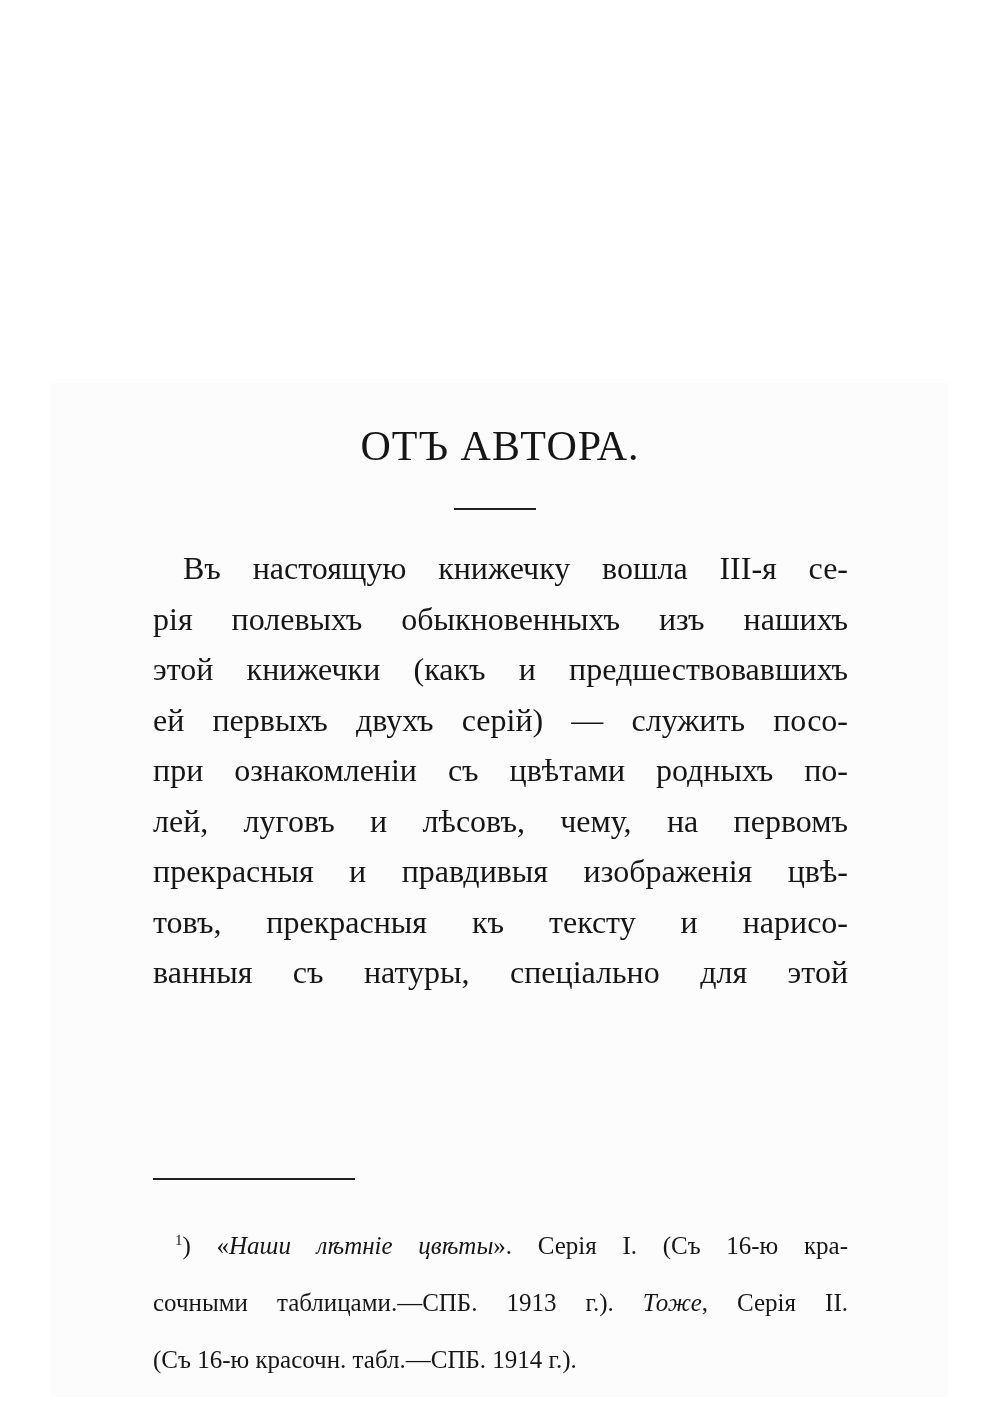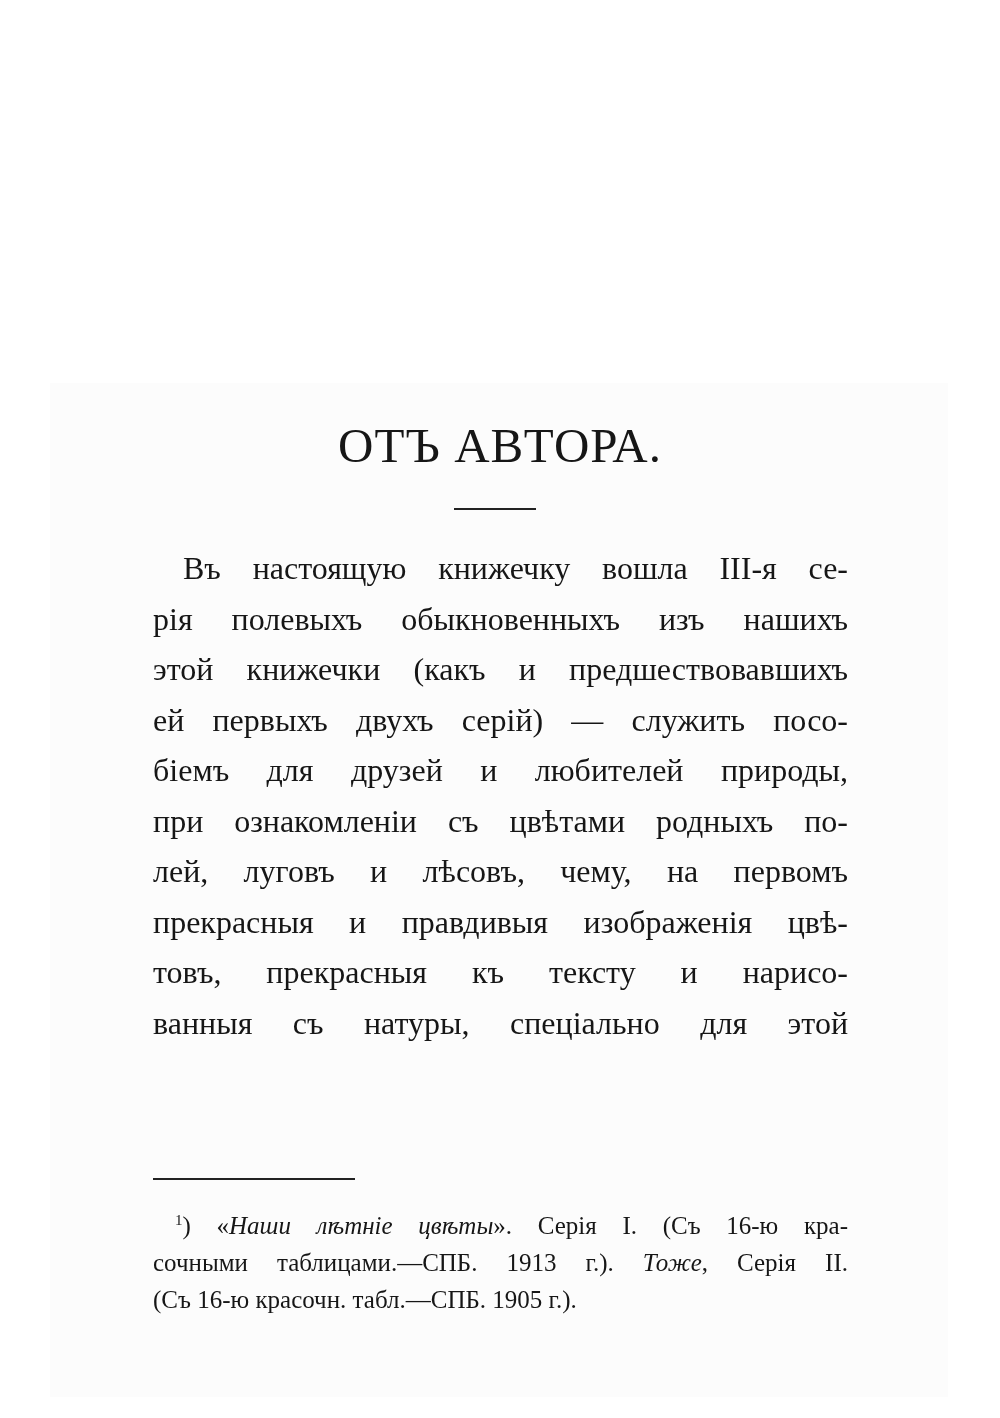--- a/index.html
+++ b/index.html
@@ -22,21 +22,21 @@
       width: 898px;
       height: 1014px;
       background: #fcfcfc;
     }
     .title {
       position: absolute;
       left: 0;
       width: 1000px;
       top: 418px;
       text-align: center;
-      font-size: 49px;
+      font-size: 42px;
       letter-spacing: 1px;
       line-height: 56px;
       margin: 0;
       font-weight: normal;
     }
     .title-rule {
       position: absolute;
       left: 454px;
       top: 508px;
       width: 82px;
@@ -81,20 +81,21 @@
       width: 695px;
     }
     .fline {
       display: block;
       height: 37px;
       line-height: 37px;
       font-size: 25px;
       text-align: justify;
       text-align-last: justify;
       white-space: nowrap;
+      margin-top: 20px;
     }
     .fline.last {
       text-align-last: left;
     }
     .fline.indent {
       padding-left: 22px;
     }
     .fn-mark {
       font-size: 15px;
       vertical-align: 9px;
@@ -110,27 +111,26 @@
 <div class="scan-area"></div>
 
 <h1 class="title">ОТЪ АВТОРА.</h1>
 <div class="title-rule"></div>
 
 <div class="body-text">
   <span class="line indent">Въ настоящую книжечку вошла III-я се-</span>
   <span class="line">рія полевыхъ обыкновенныхъ изъ нашихъ</span>
   <span class="line">этой книжечки (какъ и предшествовавшихъ</span>
   <span class="line">ей первыхъ двухъ серій) — служить посо-</span>
-  <span class="line">біемъ для друзей и любителей природы,</span>
   <span class="line">при ознакомленіи съ цвѣтами родныхъ по-</span>
   <span class="line">лей, луговъ и лѣсовъ, чему, на первомъ</span>
   <span class="line">прекрасныя и правдивыя изображенія цвѣ-</span>
   <span class="line">товъ, прекрасныя къ тексту и нарисо-</span>
   <span class="line">ванныя съ натуры, спеціально для этой</span>
 </div>
 
 <div class="footnote-rule"></div>
 
 <div class="footnote">
   <span class="fline indent"><sup class="fn-mark">1</sup><span>) «</span><span class="ital">Наши лѣтніе цвѣты</span><span>». Серія I. (Съ 16-ю кра-</span></span>
   <span class="fline"><span>сочными таблицами.—СПБ. 1913 г.). </span><span class="ital">Тоже</span><span>, Серія II.</span></span>
-  <span class="fline last">(Съ 16-ю красочн. табл.—СПБ. 1905 г.).</span>
+  <span class="fline last">(Съ 16-ю красочн. табл.—СПБ. 1914 г.).</span>
 </div>
 
 </body></html>

